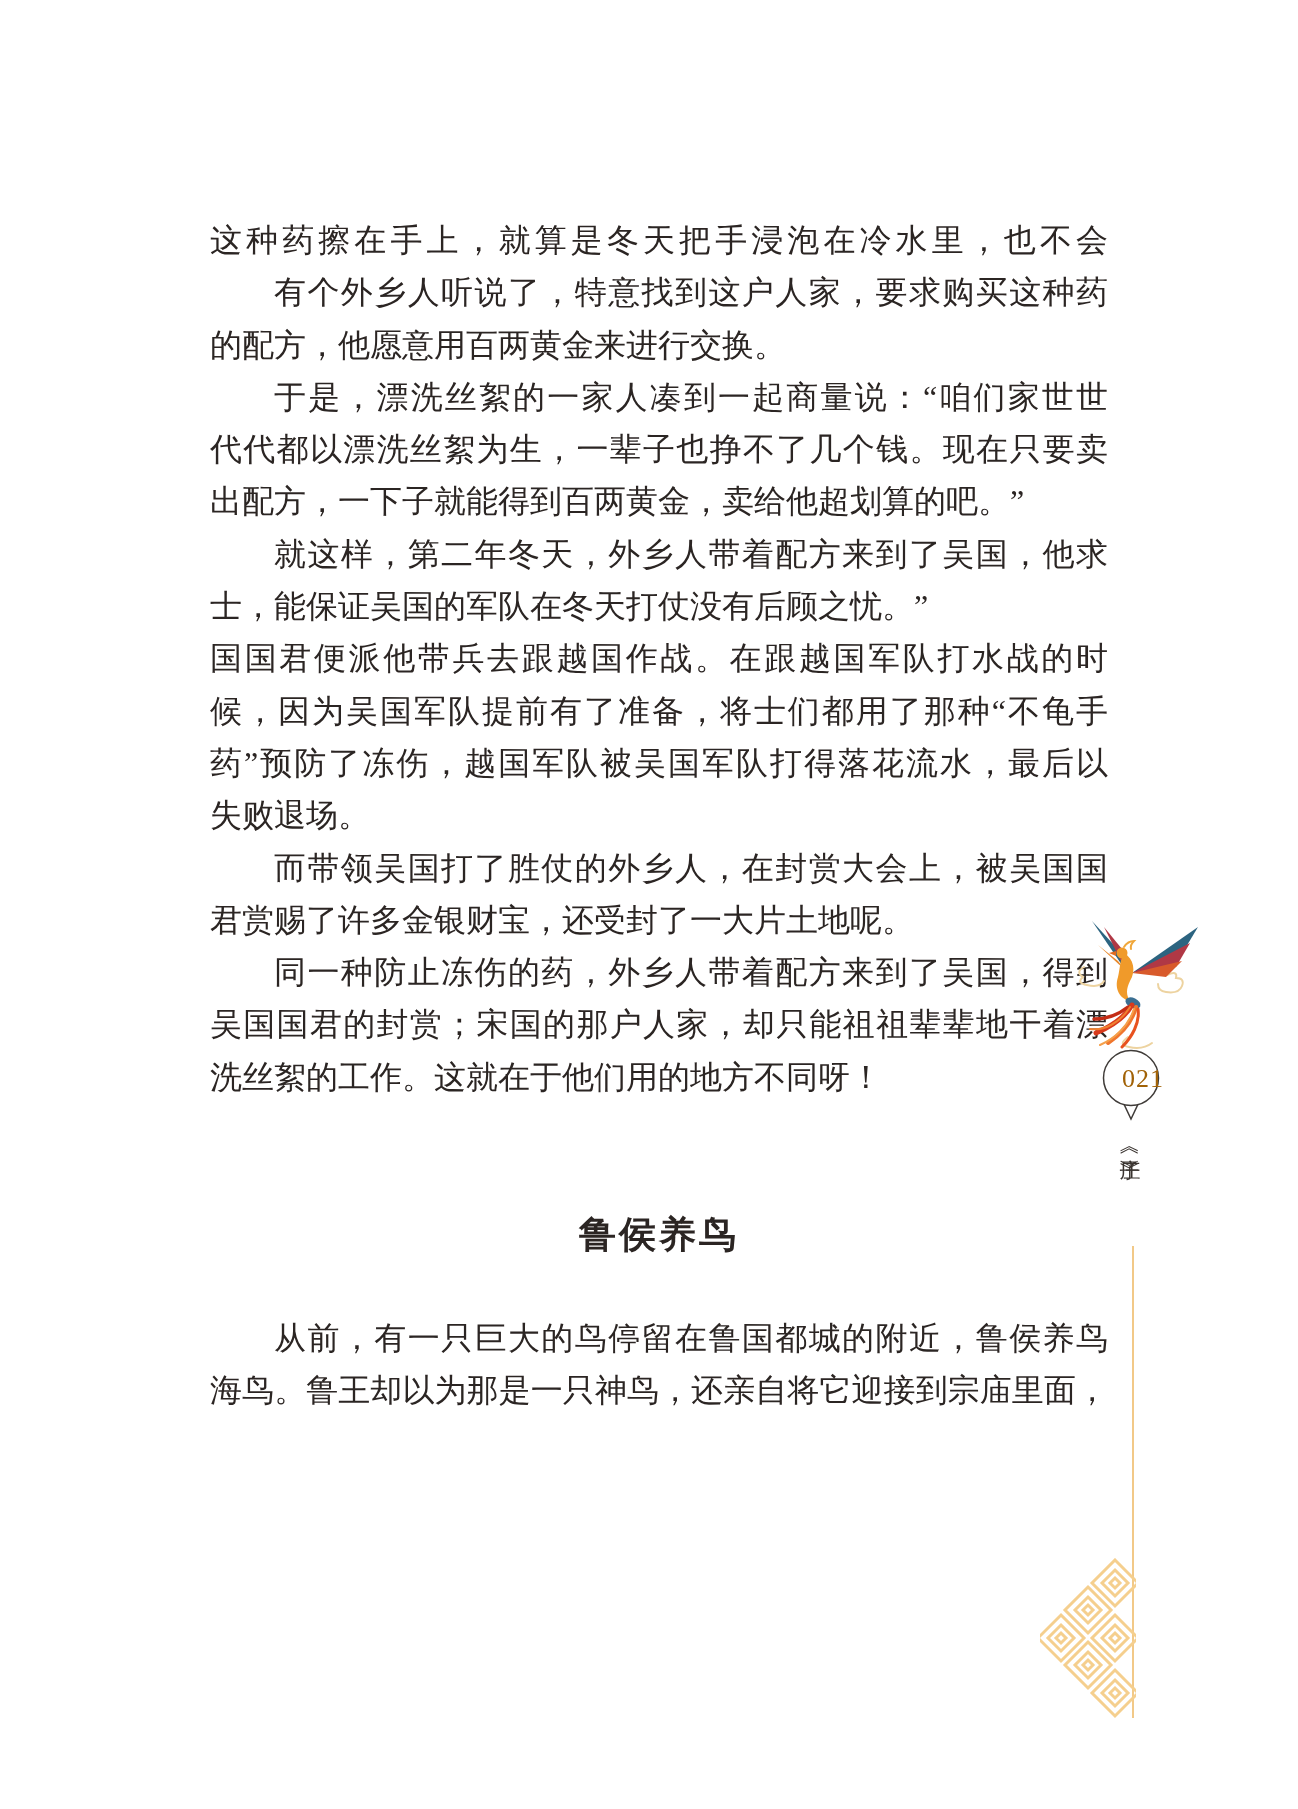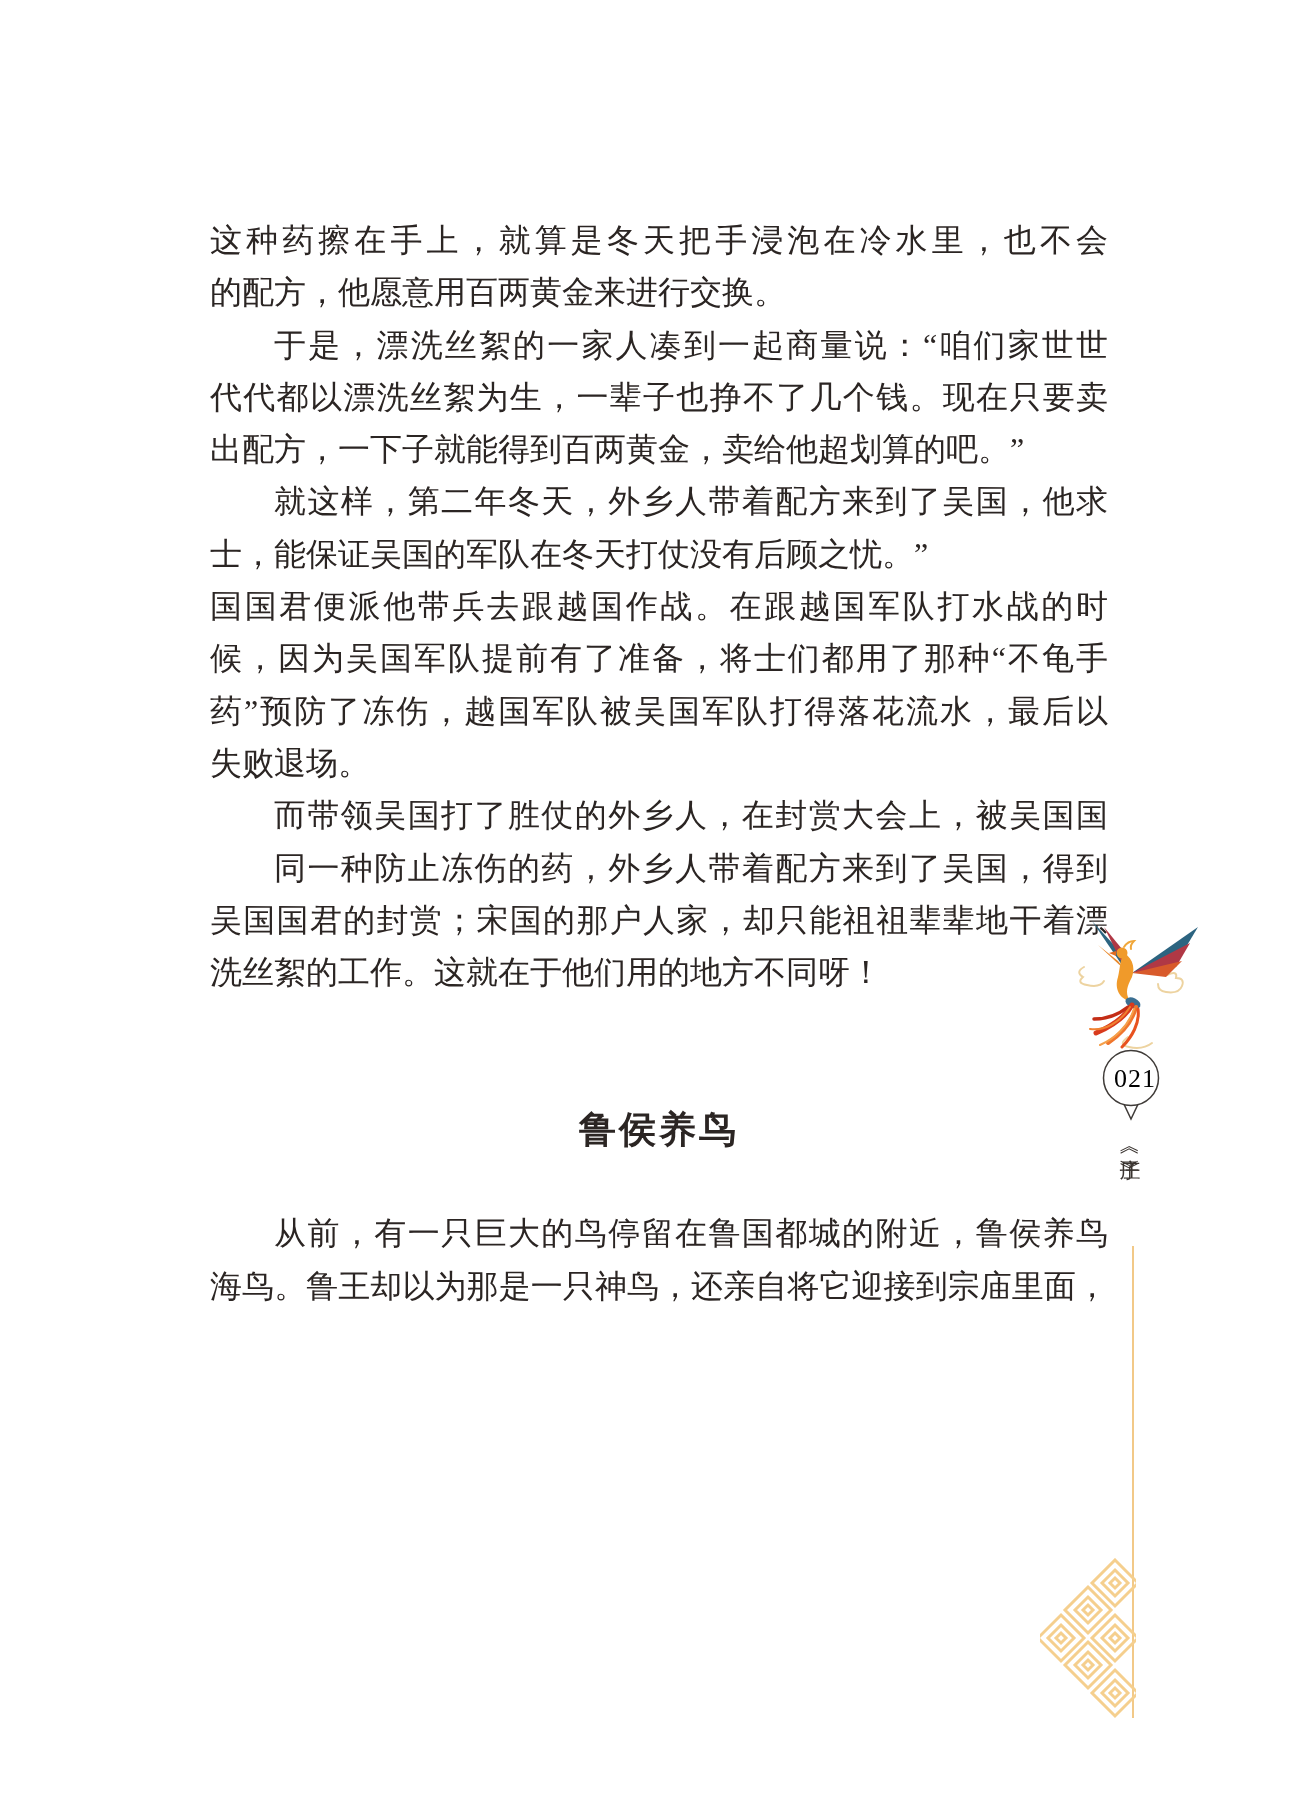--- a/index.html
+++ b/index.html
@@ -39,25 +39,25 @@
   .phoenix{
     position:absolute;left:1070px;top:915px;
     width:130px;height:140px;
   }
   .page-bubble{
     position:absolute;left:1100px;top:1048px;
     width:62px;height:78px;
   }
   .page-bubble svg{position:absolute;left:0;top:0;}
   .page-num{
-    position:absolute;left:4px;top:16px;width:62px;
+    position:absolute;left:12px;top:16px;width:62px;
     text-align:center;
     font-family:"Liberation Serif","DejaVu Serif",serif;
     font-size:26px;letter-spacing:1px;
-    color:#000000;
+    color:#a16207;
   }
   .book-title-vertical{
     position:absolute;left:1116px;top:1140px;
     height:95px;
     writing-mode:vertical-rl;
     font-family:"Liberation Serif","DejaVu Serif",serif;
     font-size:21px;
     letter-spacing:2px;
     color:#3a3430;
   }
@@ -72,31 +72,33 @@
   }
 </style>
 </head>
 <body>
 
 <div class="page">
 
   <div class="text-col">
     <div id="story1">
         <div class="line">这种药擦在手上，就算是冬天把手浸泡在冷水里，也不会</div>
+        <div class="line indent">有个外乡人听说了，特意找到这户人家，要求购买这种药</div>
         <div class="line end">的配方，他愿意用百两黄金来进行交换。</div>
         <div class="line indent">于是，漂洗丝絮的一家人凑到一起商量说：“咱们家世世</div>
         <div class="line">代代都以漂洗丝絮为生，一辈子也挣不了几个钱。现在只要卖</div>
         <div class="line end">出配方，一下子就能得到百两黄金，卖给他超划算的吧。”</div>
         <div class="line indent">就这样，第二年冬天，外乡人带着配方来到了吴国，他求</div>
         <div class="line end">士，能保证吴国的军队在冬天打仗没有后顾之忧。”</div>
         <div class="line">国国君便派他带兵去跟越国作战。在跟越国军队打水战的时</div>
         <div class="line">候，因为吴国军队提前有了准备，将士们都用了那种“不龟手</div>
         <div class="line">药”预防了冻伤，越国军队被吴国军队打得落花流水，最后以</div>
         <div class="line end">失败退场。</div>
         <div class="line indent">而带领吴国打了胜仗的外乡人，在封赏大会上，被吴国国</div>
+        <div class="line end">君赏赐了许多金银财宝，还受封了一大片土地呢。</div>
         <div class="line indent">同一种防止冻伤的药，外乡人带着配方来到了吴国，得到</div>
         <div class="line">吴国国君的封赏；宋国的那户人家，却只能祖祖辈辈地干着漂</div>
         <div class="line end">洗丝絮的工作。这就在于他们用的地方不同呀！</div>
       </div>
     <h2 class="section-heading">鲁侯养鸟</h2>
     <div id="story2">
         <div class="line indent">从前，有一只巨大的鸟停留在鲁国都城的附近，鲁侯养鸟</div>
         <div class="line">海鸟。鲁王却以为那是一只神鸟，还亲自将它迎接到宗庙里面，</div>
       </div>
   </div>

